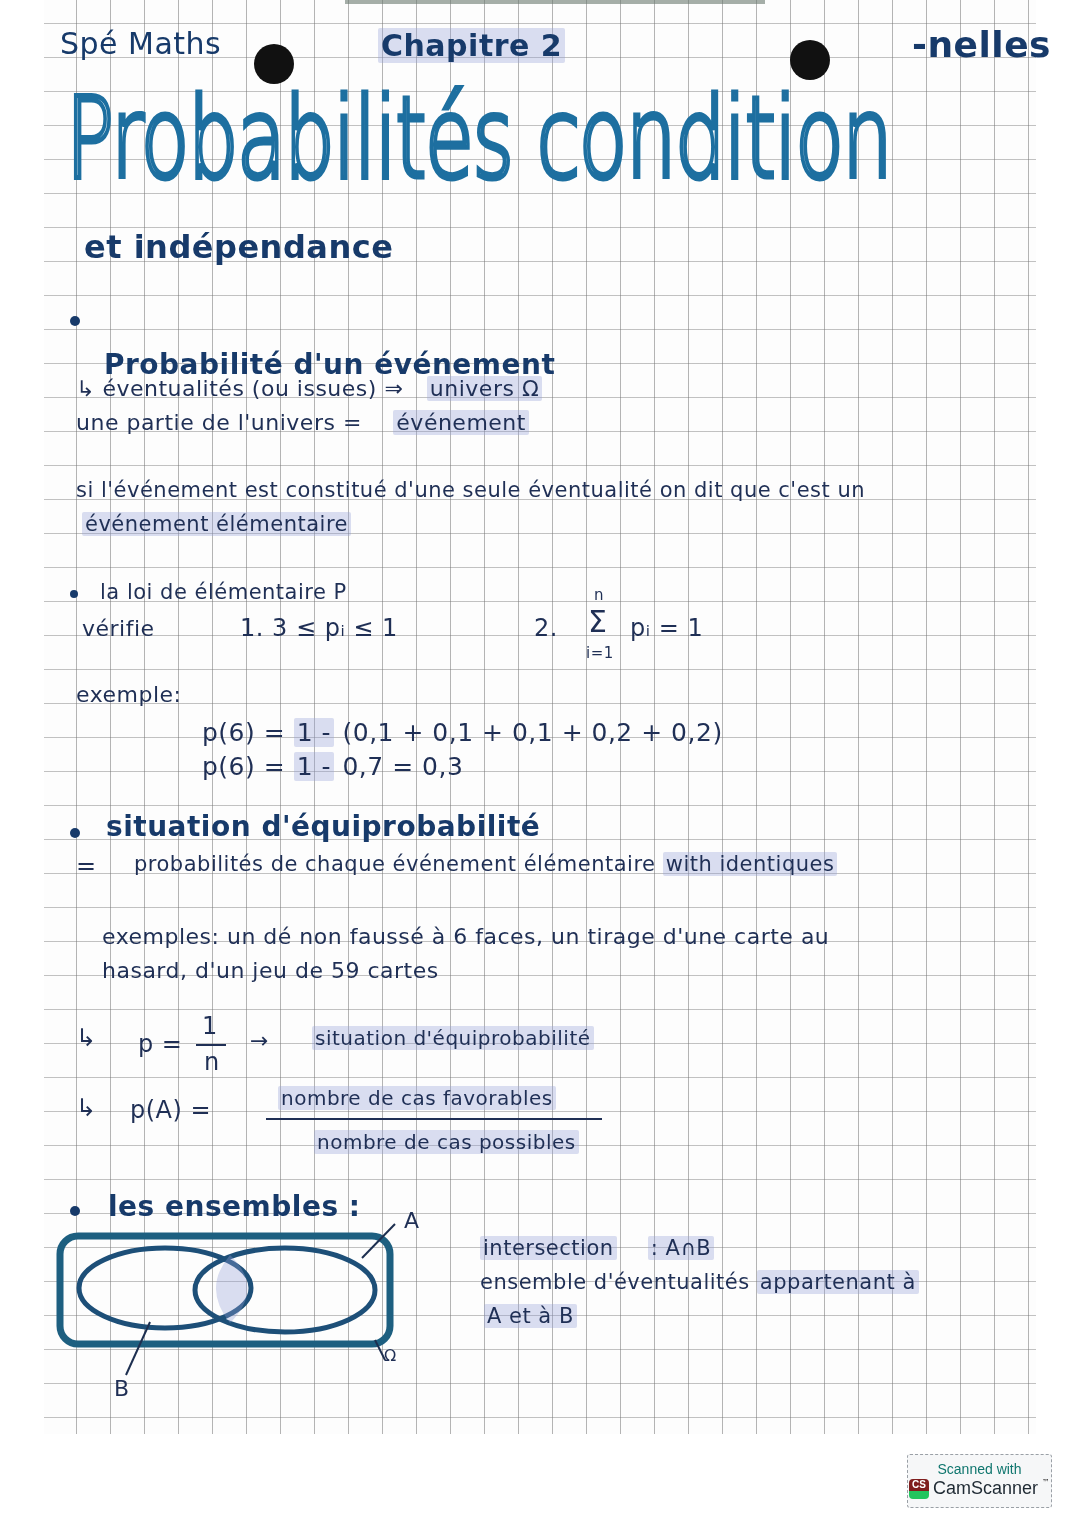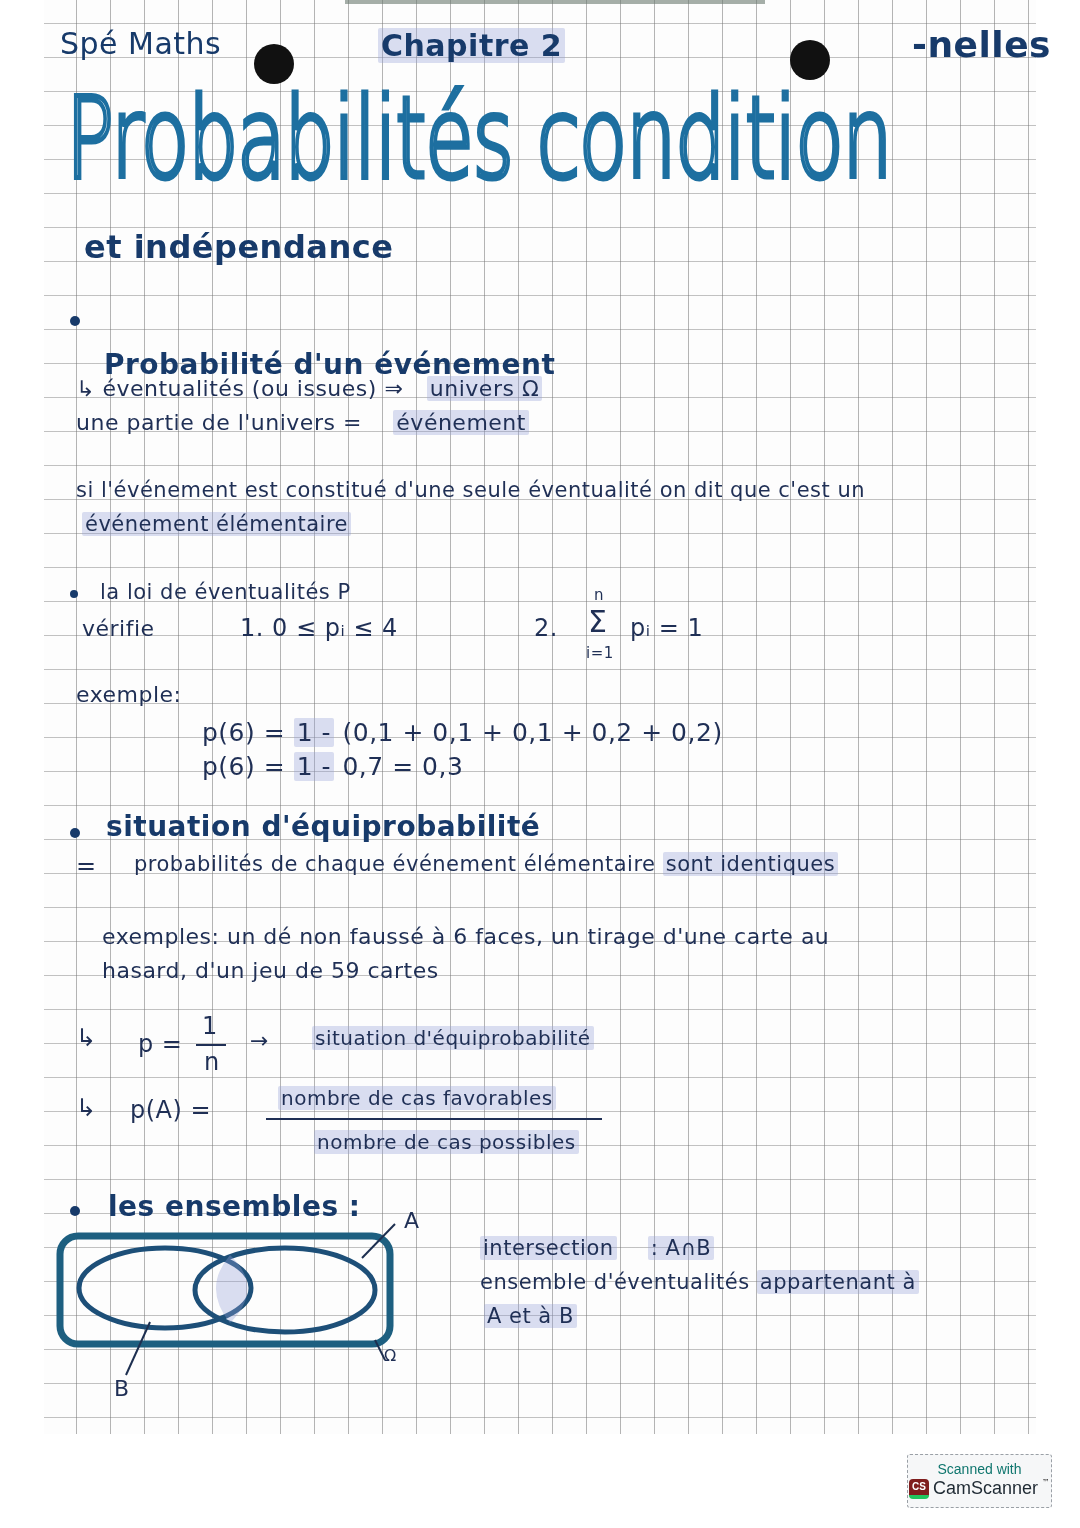--- a/index.html
+++ b/index.html
@@ -21,21 +21,21 @@
   .title{position:absolute;left:66px;top:82px;font-family:"DejaVu Sans",sans-serif;
     font-size:112px;font-weight:300;color:#ffffff;-webkit-text-stroke:5px #1d6fa0;
     letter-spacing:-2px;transform:scaleX(0.71);transform-origin:left top;white-space:nowrap;line-height:1;}
   .bullet{position:absolute;width:10px;height:10px;border-radius:50%;background:#173a6a;}
   .frac-line{position:absolute;height:2px;background:#1f2f55;}
   .cs-badge{position:absolute;left:907px;top:1454px;width:145px;height:54px;border:1px dashed #9aa0a6;
     background:#f6f7f8;border-radius:3px;box-sizing:border-box;text-align:center;}
   .cs-top{font-family:"Liberation Sans",sans-serif;font-size:14px;color:#0f766e;margin-top:6px;}
   .cs-row{display:flex;align-items:center;justify-content:center;gap:4px;margin-top:1px;}
   .cs-logo{width:20px;height:20px;border-radius:4px;background:#7f1d1d;color:#fff;font-size:10px;font-weight:bold;
-    display:flex;align-items:center;justify-content:center;border-bottom:4px solid #22c55e;box-sizing:border-box;
+    display:flex;align-items:center;justify-content:center;border-bottom:8px solid #22c55e;box-sizing:border-box;
     font-family:"Liberation Sans",sans-serif;}
   .cs-name{font-family:"Liberation Sans",sans-serif;font-size:18px;color:#1f2a33;}
 </style>
 </head>
 <body>
 
 <div class="paper"></div>
 <div class="topstrip"></div>
 
 <div class="hand navy" style="left:60px;top:26px;font-size:30px;font-weight:normal;">Spé Maths</div>
@@ -61,23 +61,23 @@
   <span>une partie de l'univers =</span>
   <span class="hl" style="margin-left:24px;">événement</span>
 </div>
 
 <div class="hand" style="left:76px;top:478px;font-size:21px;">si l'événement est constitué d'une seule éventualité on dit que c'est un</div>
 <div class="hand" style="left:82px;top:512px;font-size:21px;">
   <span class="hl">événement élémentaire</span>
 </div>
 
 <div class="bullet" style="left:70px;top:590px;width:8px;height:8px;"></div>
-<div class="hand" style="left:100px;top:580px;font-size:21px;">la loi de éventualités P</div>
+<div class="hand" style="left:100px;top:580px;font-size:21px;">la loi de élémentaire P</div>
 <div class="hand" style="left:82px;top:616px;font-size:22px;">vérifie</div>
-<div class="hand" style="left:240px;top:614px;font-size:24px;">1.   0 ≤ pᵢ ≤ 4</div>
+<div class="hand" style="left:240px;top:614px;font-size:24px;">1.   3 ≤ pᵢ ≤ 1</div>
 <div class="hand" style="left:534px;top:614px;font-size:24px;">2.</div>
 <div class="hand" style="left:594px;top:586px;font-size:15px;">n</div>
 <div class="hand" style="left:588px;top:604px;font-size:30px;">Σ</div>
 <div class="hand" style="left:586px;top:644px;font-size:15px;">i=1</div>
 <div class="hand" style="left:630px;top:614px;font-size:24px;">pᵢ = 1</div>
 
 <div class="hand" style="left:76px;top:682px;font-size:22px;">exemple:</div>
 <div class="hand" style="left:202px;top:718px;font-size:25px;">
   <span>p(6) =</span>
   <span class="hl">1 -</span>
@@ -87,21 +87,21 @@
   <span>p(6)  =</span>
   <span class="hl">1 -</span>
   <span>0,7 = 0,3</span>
 </div>
 
 <div class="bullet" style="left:70px;top:828px;"></div>
 <div class="hand navy" style="left:106px;top:810px;font-size:28px;font-weight:bold;">situation d'équiprobabilité</div>
 <div class="hand" style="left:76px;top:852px;font-size:24px;">=</div>
 <div class="hand" style="left:134px;top:852px;font-size:21px;">
   <span>probabilités de chaque événement élémentaire</span>
-  <span class="hl">sont identiques</span>
+  <span class="hl">with identiques</span>
 </div>
 
 <div class="hand" style="left:102px;top:924px;font-size:22px;">exemples: un dé non faussé à 6 faces,  un tirage d'une carte au</div>
 <div class="hand" style="left:102px;top:958px;font-size:22px;">hasard, d'un jeu de 59 cartes</div>
 
 <div class="hand" style="left:76px;top:1024px;font-size:24px;">↳</div>
 <div class="hand" style="left:138px;top:1030px;font-size:24px;">p =</div>
 <div class="hand" style="left:202px;top:1012px;font-size:24px;">1</div>
 <div class="frac-line" style="left:196px;top:1044px;width:30px;"></div>
 <div class="hand" style="left:204px;top:1048px;font-size:24px;">n</div>

